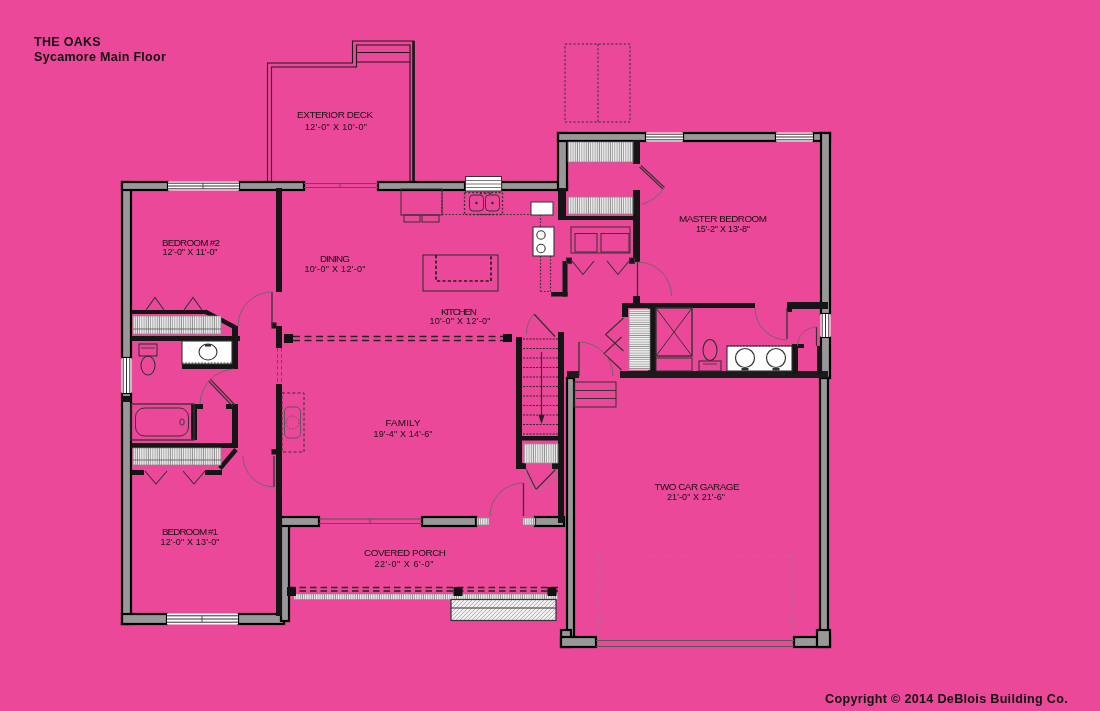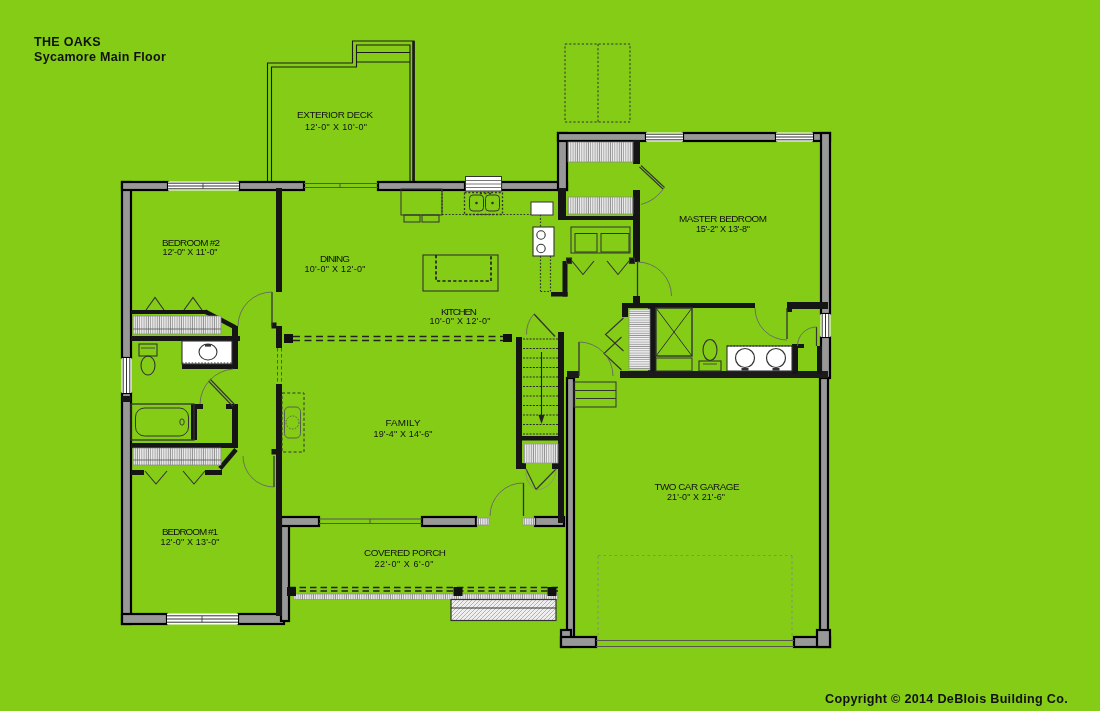--- a/index.html
+++ b/index.html
@@ -1,16 +1,16 @@
 <!DOCTYPE html>
 <html><head>
 <meta charset="utf-8">
 <style>
   html,body{margin:0;padding:0;background:#fff;}
-  #page{position:relative;width:1100px;height:711px;background:#84cc16;overflow:hidden;
+  #page{position:relative;width:1100px;height:711px;background:#ec4899;overflow:hidden;
         font-family:"Liberation Sans", sans-serif;}
   svg text{font-family:"Liberation Sans", sans-serif;fill:#111;}
   .lbl{font-size:9.9px;letter-spacing:0;}
   .dim{font-size:9px;letter-spacing:0;}
   .ttl{font-size:12.5px;font-weight:bold;letter-spacing:0.3px;}
 </style>
 </head>
 <body>
 <div id="page">
 <svg width="1100" height="711" viewBox="0 0 1100 711">

